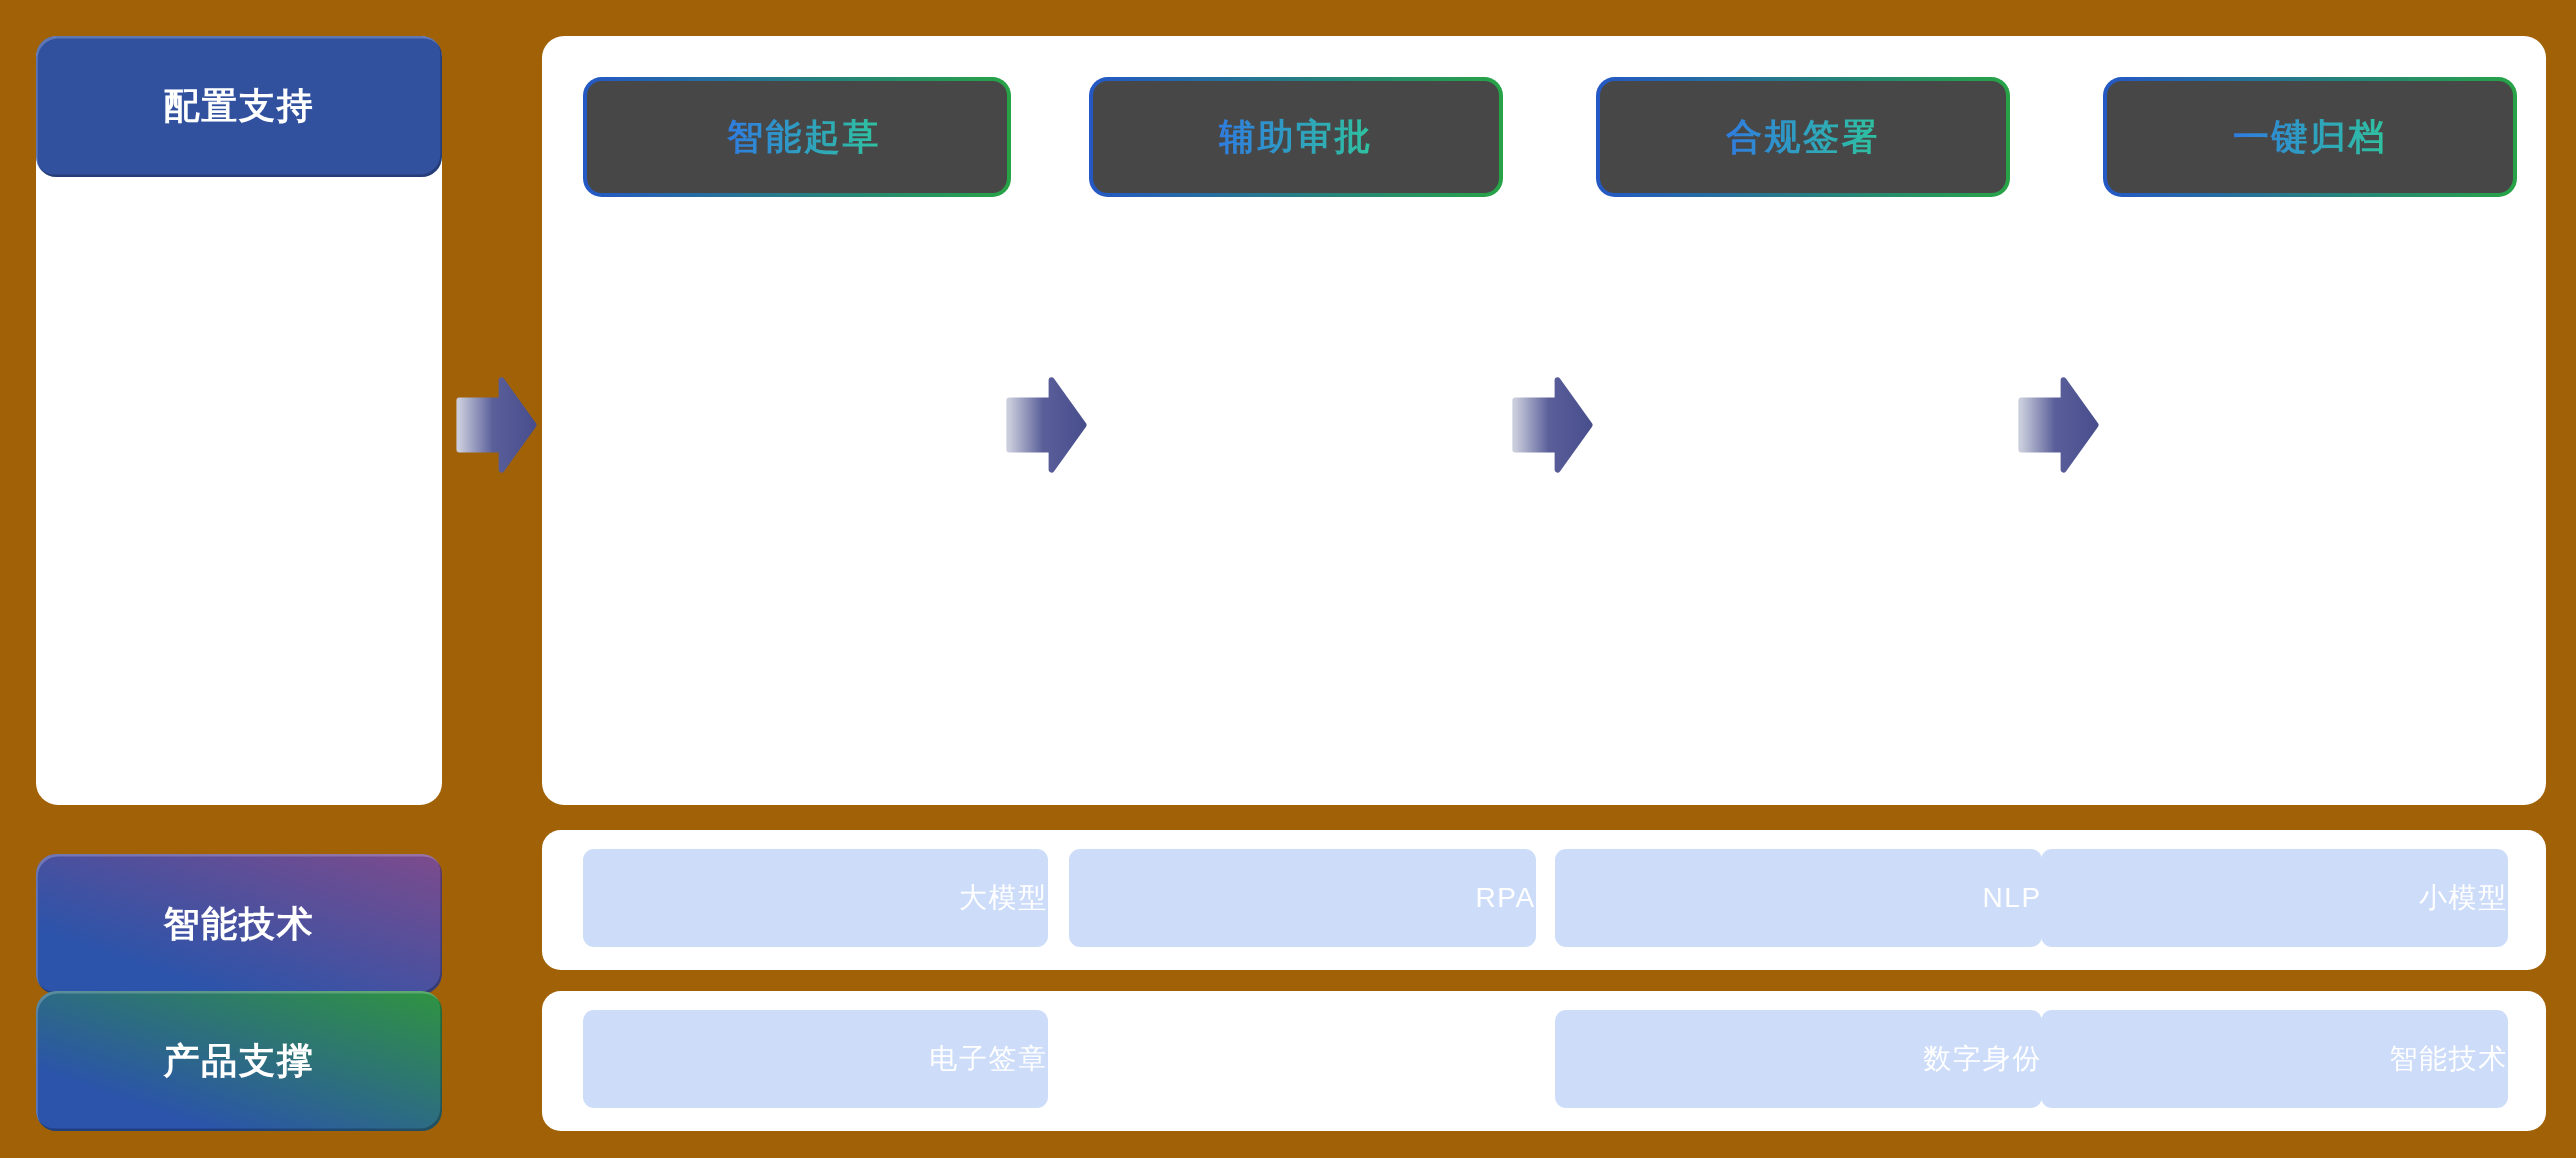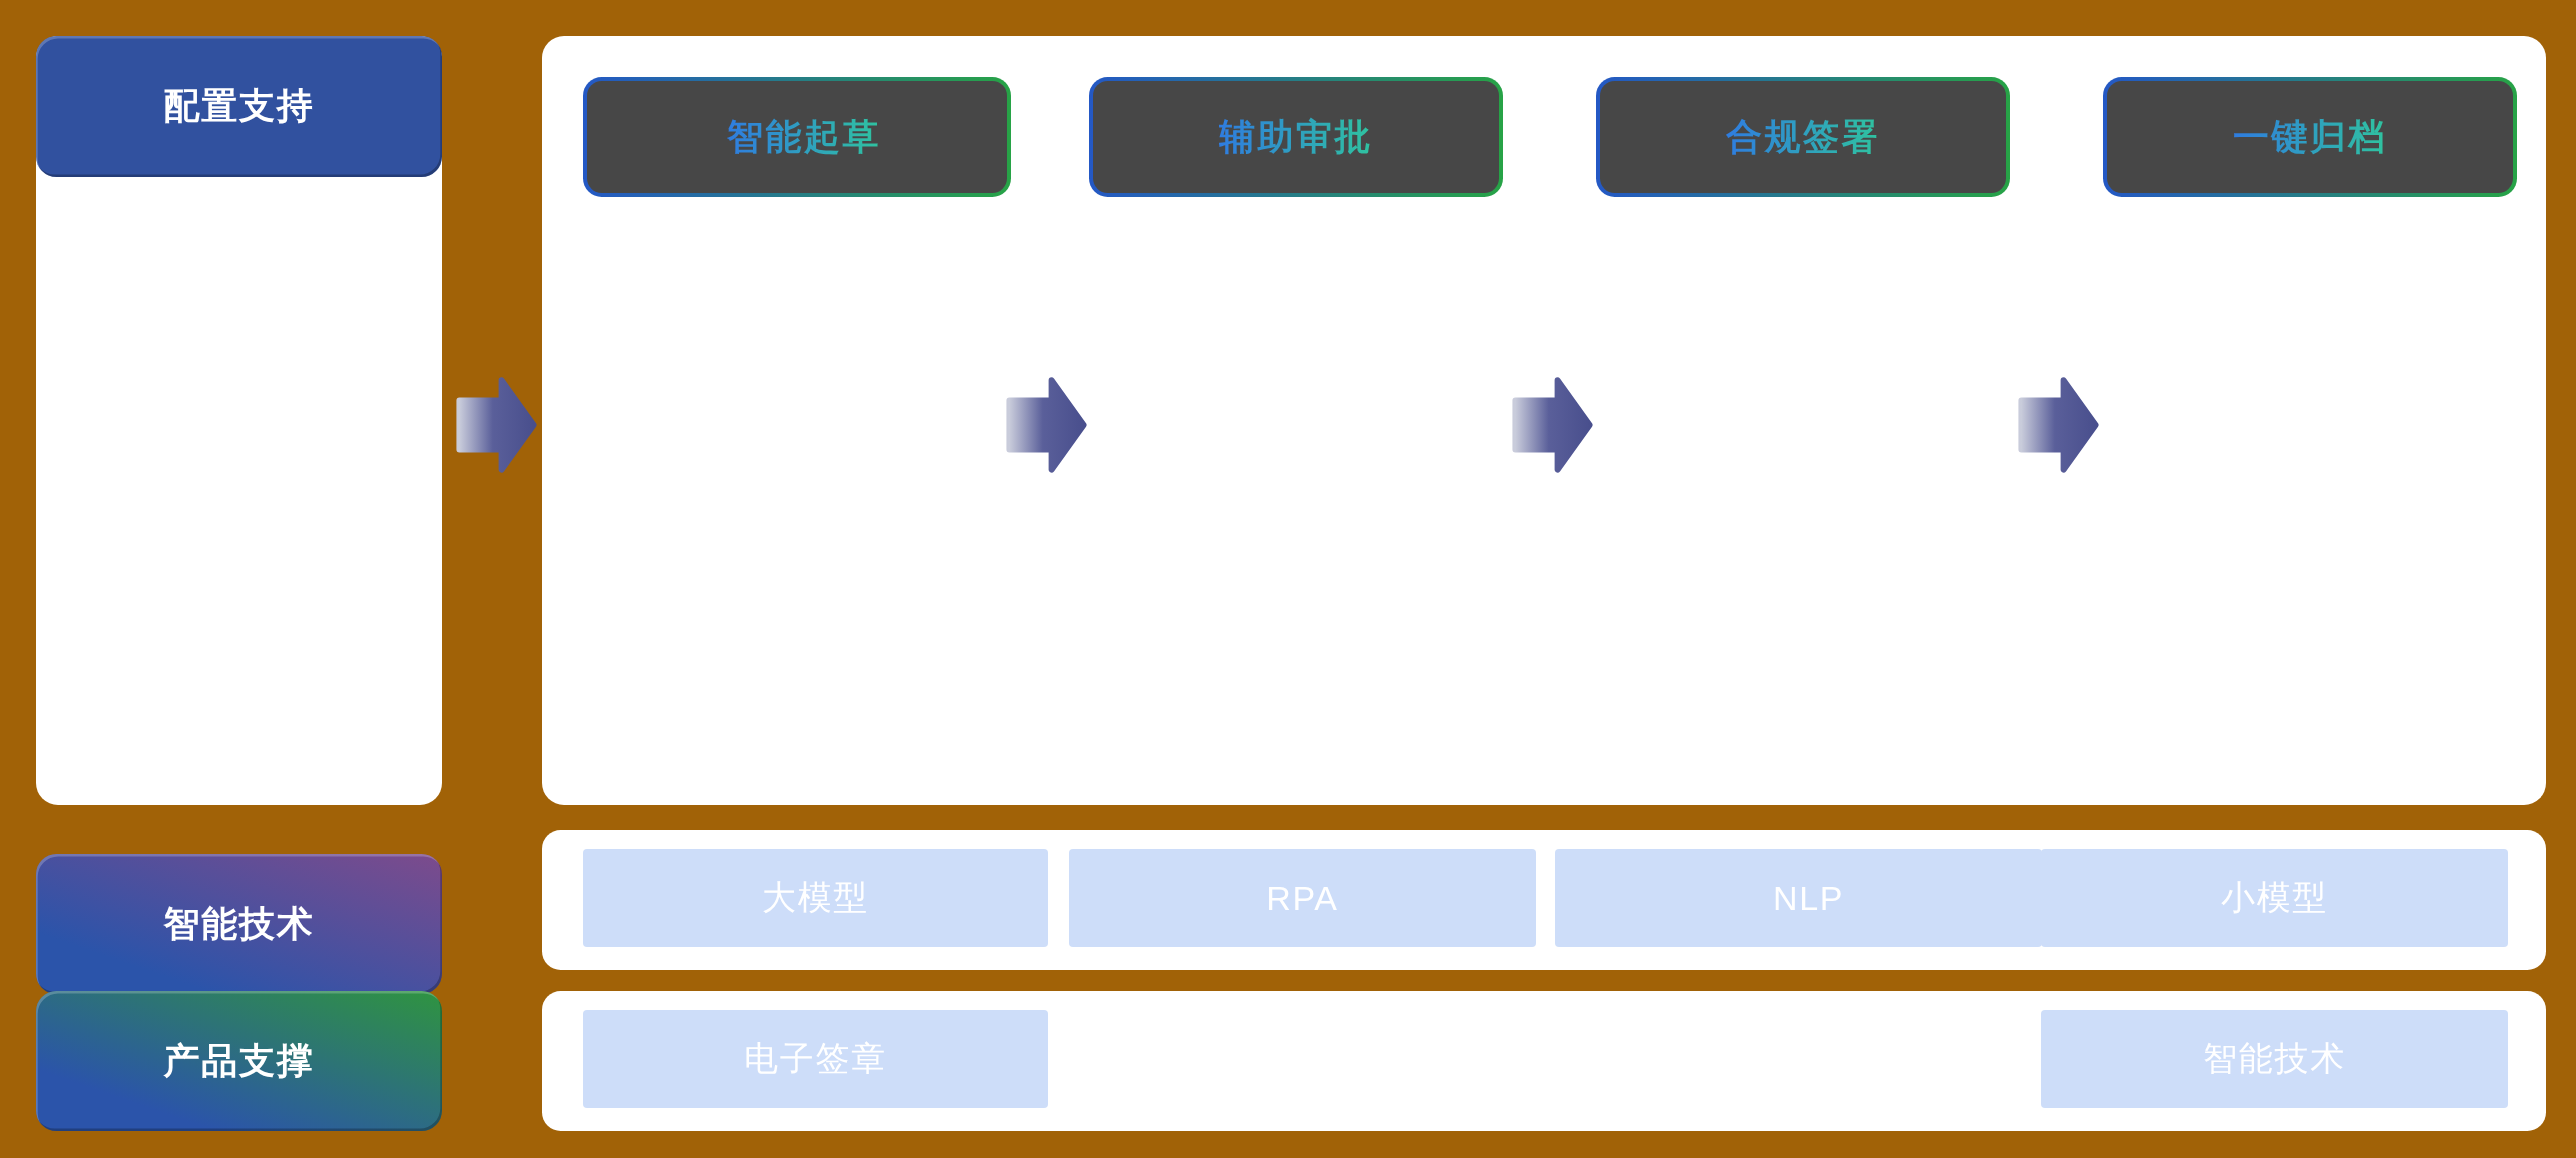--- a/index.html
+++ b/index.html
@@ -41,23 +41,23 @@
     color:transparent;
   }
 
   .flow-arrow{position:absolute;top:373px;width:81px;height:104px;}
   .arrow-gap{left:456px;}
   .arrow-a{left:1006px;}
   .arrow-b{left:1512px;}
   .arrow-c{left:2018px;}
 
   .chip{
-    position:absolute;height:98px;border-radius:4px;background:#cdddf9;
-    display:flex;align-items:center;justify-content:center;
-    color:#ffffff;font-size:34px;letter-spacing:1.7px;
+    position:absolute;height:98px;border-radius:11px;background:#cdddf9;
+    display:flex;align-items:center;justify-content:flex-end;
+    color:#ffffff;font-size:28px;letter-spacing:1.7px;
   }
   .chip-r2{top:849px;}
   .chip-r3{top:1010px;}
   .chip-c1{left:583px;width:465px;}
   .chip-c2{left:1069px;width:467px;}
   .chip-c3{left:1555px;width:467px;padding-left:20px;}
   .chip-c4{left:2041px;width:467px;}
 </style>
 </head>
 <body>
@@ -121,18 +121,21 @@
     <span>NLP</span>
   </div>
   <div class="chip chip-r2 chip-c4">
     <span>小模型</span>
   </div>
 
   <div class="panel panel-row3"></div>
   <div class="chip chip-r3 chip-c1">
     <span>电子签章</span>
   </div>
+  <div class="chip chip-r3 chip-c3">
+    <span>数字身份</span>
+  </div>
   <div class="chip chip-r3 chip-c4">
     <span>智能技术</span>
   </div>
 
 </div>
 
 
 </body></html>

